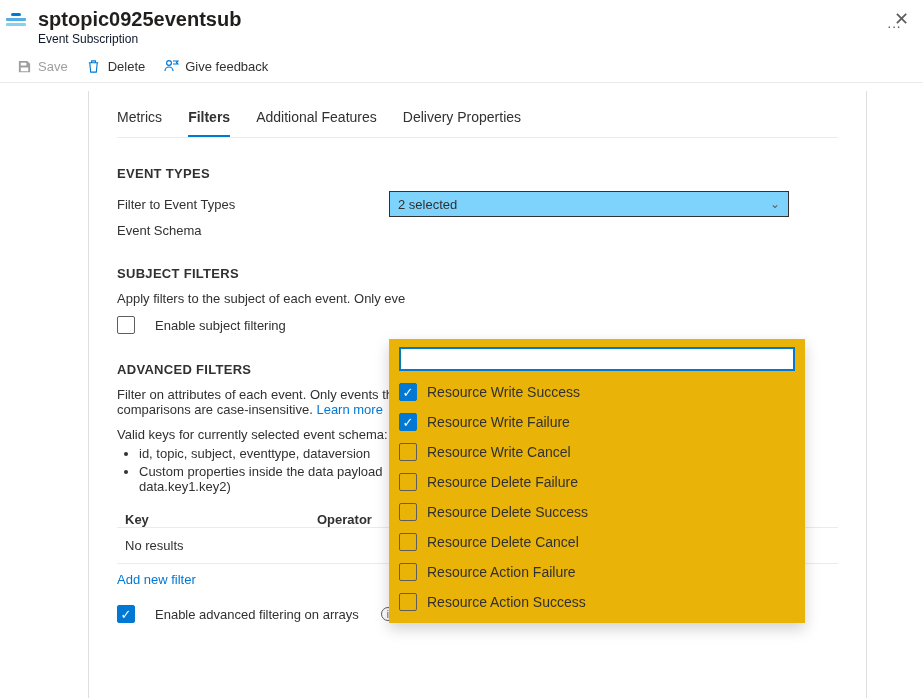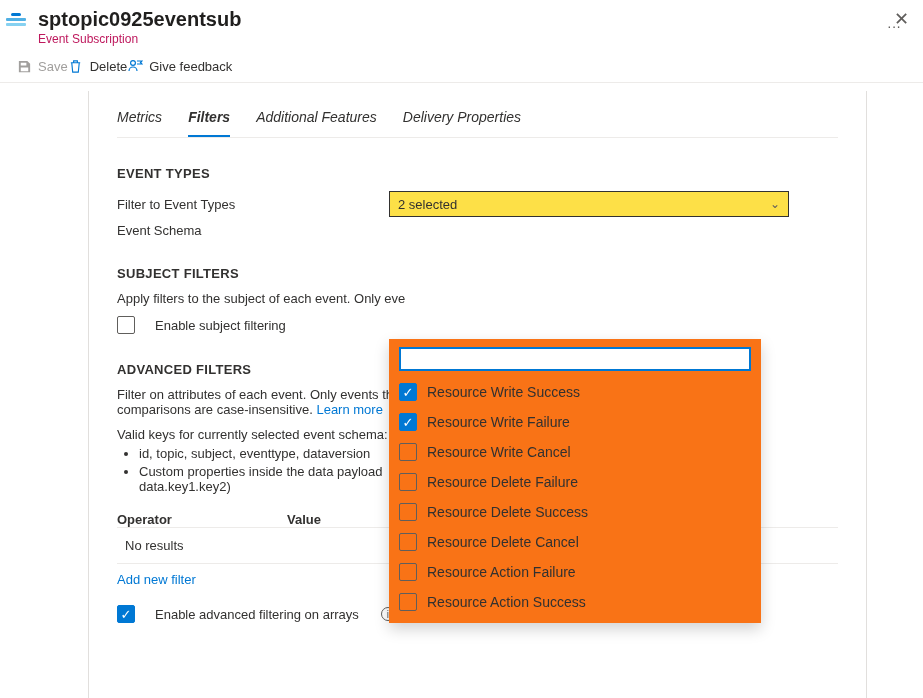--- a/index.html
+++ b/index.html
@@ -23,21 +23,21 @@
     }
     .header-titles { flex: 1; }
     .page-title {
       font-size: 20px;
       font-weight: 600;
       color: #201f1e;
       line-height: 26px;
     }
     .page-subtitle {
       font-size: 12px;
-      color: #be185d;
+      color: #0f172a;
     }
     .ellipsis-btn {
       color: #605e5c;
       font-size: 14px;
       padding: 4px 6px;
       margin-left: 6px;
       margin-top: 8px;
       cursor: pointer;
     }
     .close-btn {
@@ -45,20 +45,21 @@
       right: 14px;
       top: 10px;
       font-size: 18px;
       color: #605e5c;
       cursor: pointer;
       line-height: 1;
     }
     .toolbar {
       display: flex;
       align-items: center;
+      gap: 18px;
       padding: 8px 16px;
       border-bottom: 1px solid #edebe9;
     }
     .toolbar-item {
       display: flex;
       align-items: center;
       gap: 6px;
       font-size: 13px;
       cursor: pointer;
     }
@@ -70,21 +71,20 @@
       border-right: 1px solid #e1dfdd;
       padding: 0 28px 28px 28px;
       min-height: 620px;
       position: relative;
     }
     .tabs {
       display: flex;
       gap: 26px;
       border-bottom: 1px solid #edebe9;
       padding-top: 10px;
-      font-style: italic;
     }
     .tab {
       padding: 8px 0 10px 0;
       font-size: 14px;
       color: #323130;
       cursor: pointer;
       border-bottom: 2px solid transparent;
     }
     .tab.active { border-bottom: 2px solid #0078d4; font-weight: 600; }
     .section { margin-top: 28px; }
@@ -113,31 +113,31 @@
     .dropdown {
       width: 400px;
       border: 1px solid #323130;
       height: 26px;
       display: flex;
       align-items: center;
       justify-content: space-between;
       padding: 0 8px;
       font-size: 13px;
       cursor: pointer;
-      background:#fde047;
+      background:#7dd3fc;
       position: relative;
       z-index: 5;
     }
     .chev { font-size: 12px; color:#605e5c; }
     .dropdown-panel {
       position: absolute;
       top: 248px;
       left: 300px;
-      width: 372px;
-      background: #f97316;
+      width: 416px;
+      background: #eab308;
       box-shadow: 0 6px 14px rgba(0,0,0,0.18);
       padding: 8px 6px 6px 6px;
       z-index: 50;
     }
     .dropdown-search {
       width: calc(100% - 8px);
       margin: 0 4px 6px 4px;
       height: 24px;
       border: 2px solid #0078d4;
       outline: none;
@@ -293,20 +293,21 @@
       <ul>
         <li>id, topic, subject, eventtype, dataversion</li>
         <li>
           <span>Custom properties inside the data payload</span><br>
           <span>data.key1.key2)</span>
         </li>
       </ul>
     </div>
 
     <div class="table-head">
+      <div class="col-key">Key</div>
       <div class="col-op">Operator</div>
       <div class="col-val">Value</div>
     </div>
     <div class="table-row">No results</div>
 
     <div class="add-link">Add new filter</div>
 
     <div class="inline-check" style="margin-top:18px;">
       <span class="cb checked"></span>
       <span>Enable advanced filtering on arrays</span>

